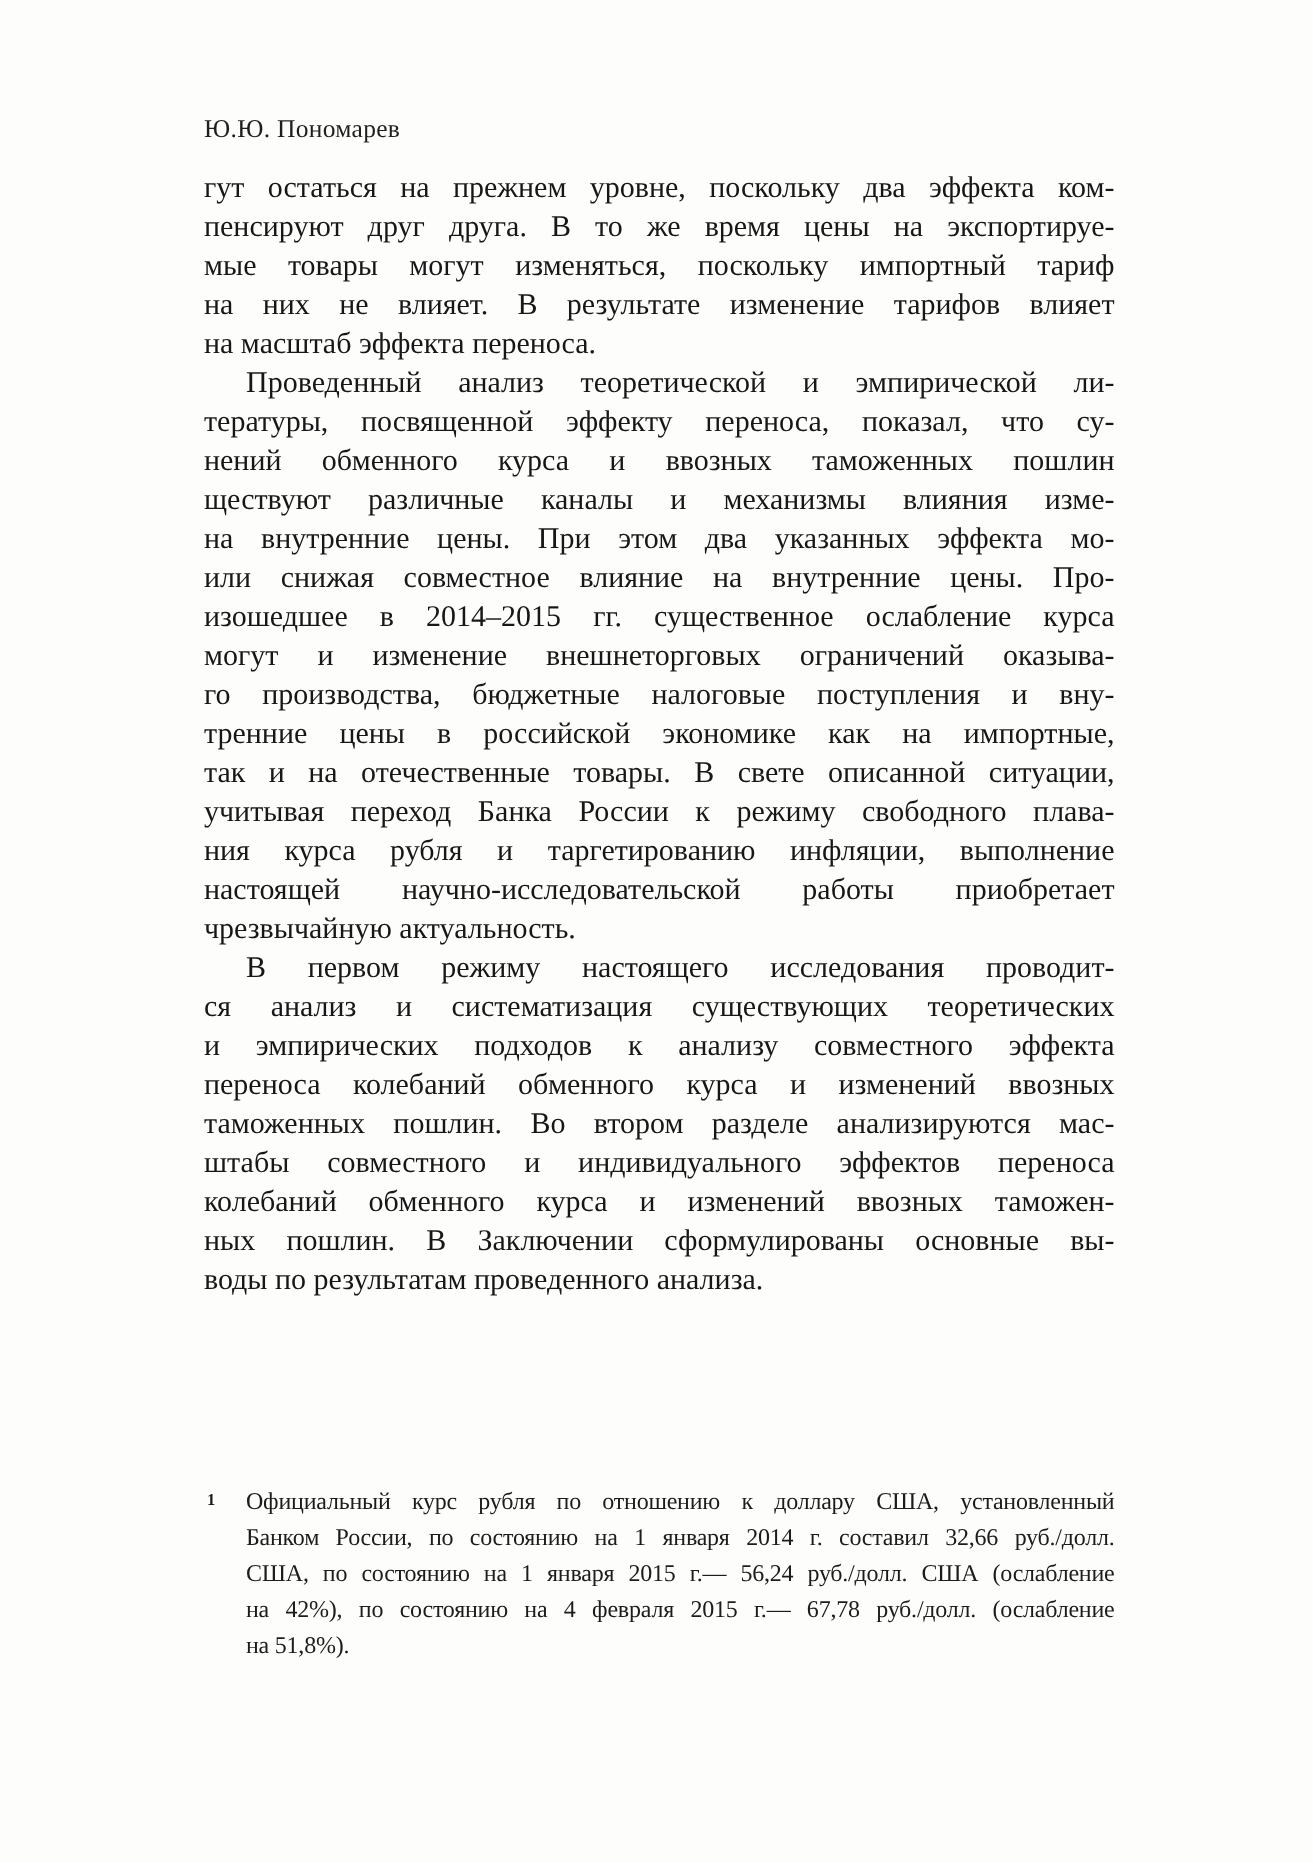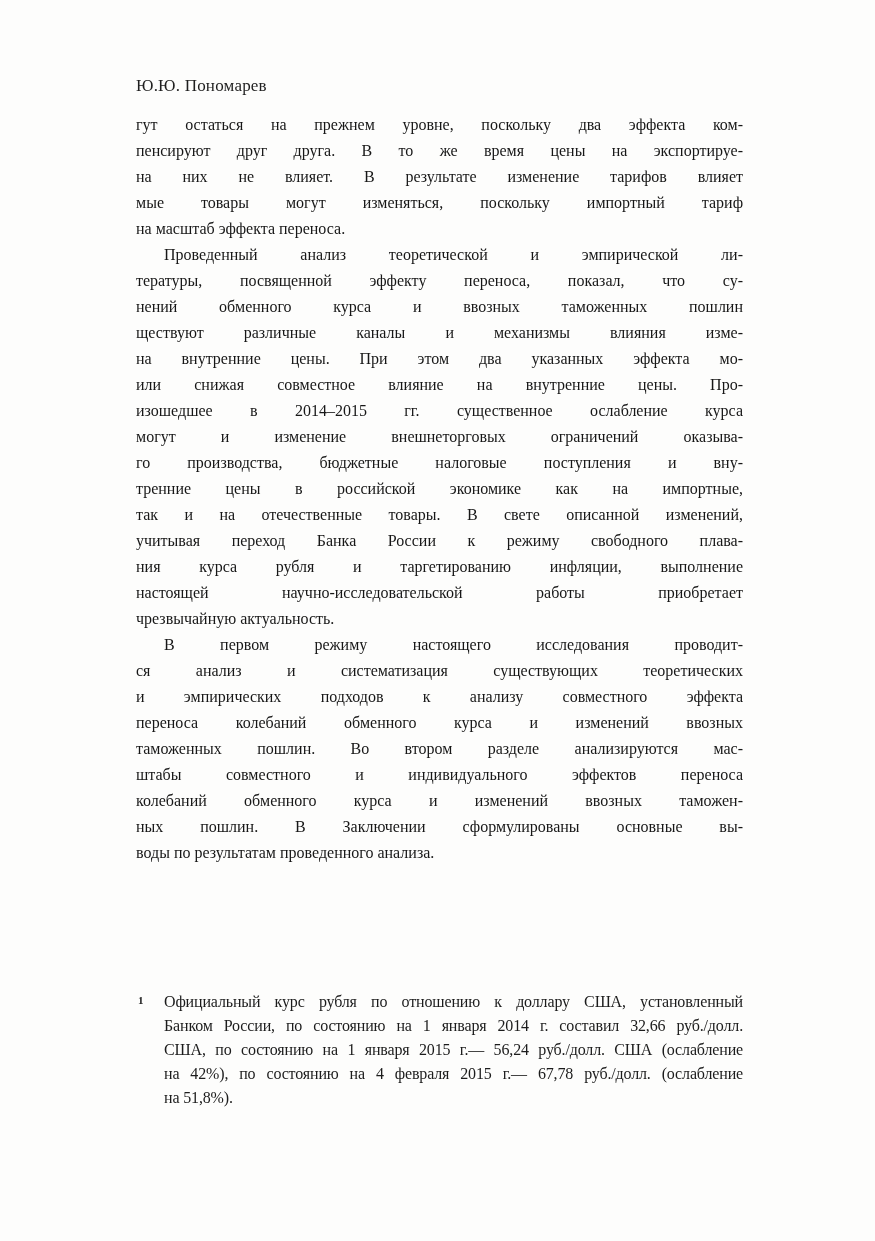--- a/index.html
+++ b/index.html
@@ -23,21 +23,21 @@
     top: 76px;
     font-size: 17px;
     letter-spacing: 0.2px;
     color: #1f1f1f;
   }
   .body-text {
     position: absolute;
     left: 136px;
     top: 112px;
     width: 607px;
-    font-size: 16px;
+    font-size: 20px;
     line-height: 26px;
     color: #171717;
   }
   .line {
     text-align: justify;
     text-align-last: justify;
     -moz-text-align-last: justify;
     min-height: 26px;
   }
   .line.last {
@@ -74,36 +74,36 @@
 </head>
 <body>
 
 <div class="page">
   <div class="running-header">Ю.Ю. Пономарев</div>
 
   <div class="body-text" id="body-text">
       <div class="paragraph">
         <div class="line">гут остаться на прежнем уровне, поскольку два эффекта ком-</div>
         <div class="line">пенсируют друг друга. В то же время цены на экспортируе-</div>
+        <div class="line">мые товары могут изменяться, поскольку импортный тариф</div>
         <div class="line">на них не влияет. В результате изменение тарифов влияет</div>
-        <div class="line">мые товары могут изменяться, поскольку импортный тариф</div>
         <div class="line last">на масштаб эффекта переноса.</div>
       </div>
       <div class="paragraph">
         <div class="line indent">Проведенный анализ теоретической и эмпирической ли-</div>
         <div class="line">тературы, посвященной эффекту переноса, показал, что су-</div>
         <div class="line">нений обменного курса и ввозных таможенных пошлин</div>
         <div class="line">ществуют различные каналы и механизмы влияния изме-</div>
         <div class="line">на внутренние цены. При этом два указанных эффекта мо-</div>
         <div class="line">или снижая совместное влияние на внутренние цены. Про-</div>
         <div class="line">изошедшее в 2014–2015 гг. существенное ослабление курса</div>
         <div class="line">могут и изменение внешнеторговых ограничений оказыва-</div>
         <div class="line">го производства, бюджетные налоговые поступления и вну-</div>
         <div class="line">тренние цены в российской экономике как на импортные,</div>
-        <div class="line">так и на отечественные товары. В свете описанной изменений,</div>
+        <div class="line">так и на отечественные товары. В свете описанной ситуации,</div>
         <div class="line">учитывая переход Банка России к режиму свободного плава-</div>
         <div class="line">ния курса рубля и таргетированию инфляции, выполнение</div>
         <div class="line">настоящей научно-исследовательской работы приобретает</div>
         <div class="line last">чрезвычайную актуальность.</div>
       </div>
       <div class="paragraph">
         <div class="line indent">В первом режиму настоящего исследования проводит-</div>
         <div class="line">ся анализ и систематизация существующих теоретических</div>
         <div class="line">и эмпирических подходов к анализу совместного эффекта</div>
         <div class="line">переноса колебаний обменного курса и изменений ввозных</div>

